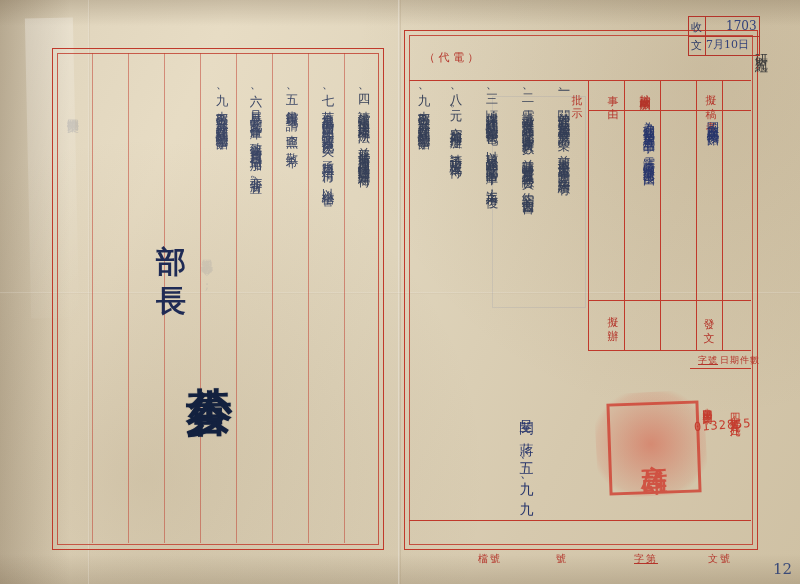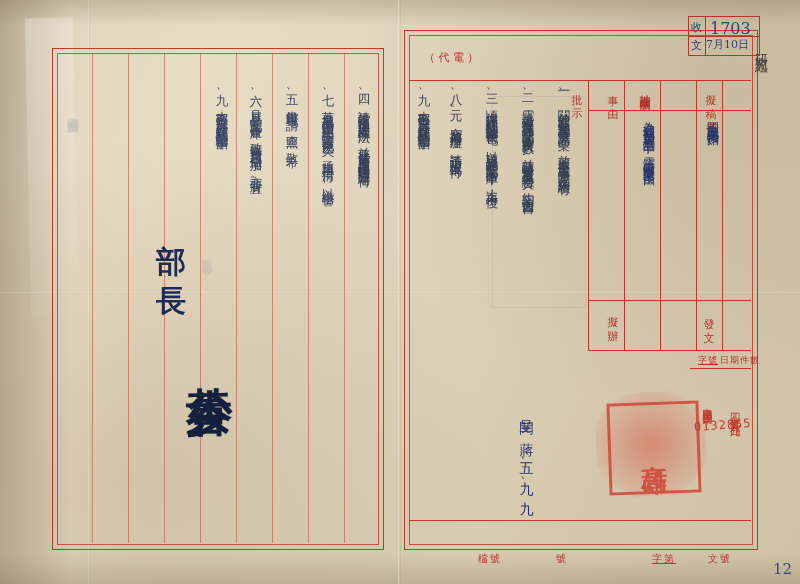--- a/index.html
+++ b/index.html
@@ -199,21 +199,21 @@
   <div class="blue-note" style="left:640px;top:112px;height:160px;font-size:12px;letter-spacing:2px;">為處理我參加羅馬展品事　電請查照辦理見復由</div>
   <div class="blue-note" style="left:704px;top:112px;height:120px;font-size:12.5px;letter-spacing:2px;">國立歷史博物館</div>
   <div class="blue-note" style="left:752px;top:44px;height:60px;font-size:13px;letter-spacing:3px;color:#3a3a3a;">研究組</div>
 
   <div class="stamp-box">
     <div class="sep"></div>
       <div class="vsep"></div>
   </div>
   <div class="stamp-hand" style="left:691px;top:20px;">收</div>
   <div class="stamp-hand" style="left:691px;top:38px;">文</div>
-  <div class="stamp-hand" style="left:710px;top:19px;font-size:16px;color:#33427a;">1703</div>
+  <div class="stamp-hand" style="left:726px;top:19px;font-size:12px;color:#33427a;">1703</div>
   <div class="stamp-hand" style="left:706px;top:37px;font-size:11px;color:#33427a;">7月10日</div>
 
   <div class="faint-stamp"></div>
 
   <div class="body-col vtext deep" style="left:556px;">一、關於處理我參加羅馬展覽展品乙案，前據本部自本年二月間起迄未續有</div>
   <div class="body-col vtext deep" style="left:520px;">二、電請擬准撥發展品存放此間倉庫費次數，並請轉發還費及保險費，約需美金四百</div>
   <div class="body-col vtext deep" style="left:484px;">三、頃據保羅駐紐約總領事館代電，以該項展品存放此間倉庫中，迄未再復，</div>
   <div class="body-col vtext deep" style="left:448px;">八、元。究應如何辦理？請迅予核復為恃。</div>
   <div class="body-col vtext deep" style="left:416px;">九、本部敬查部並抄發駐紐約總領事館。</div>
 
@@ -223,17 +223,17 @@
   </div>
   <div class="serial">0132855</div>
   <div class="serial2">中華民國檔案館</div>
 
   <div class="blue-note" style="left:518px;top:408px;height:110px;font-size:14px;letter-spacing:3px;">呈閱　蔣　五、九、九</div>
   <div class="blue-note" style="left:726px;top:404px;height:120px;font-size:11px;letter-spacing:2px;color:#c43c2e;">四十七年九月九日</div>
 
   <div class="redline thin" style="left:409px;top:520px;width:342px;"></div>
   <div class="foot-label" style="left:478px;">檔號</div>
   <div class="foot-label" style="left:556px;">號</div>
-  <div class="foot-label" style="left:652px;text-decoration:underline;">字第</div>
+  <div class="foot-label" style="left:634px;text-decoration:underline;">字第</div>
   <div class="foot-label" style="left:708px;">文號</div>
 
   <div class="corner-num">12</div>
 </div>
 
 </body></html>

